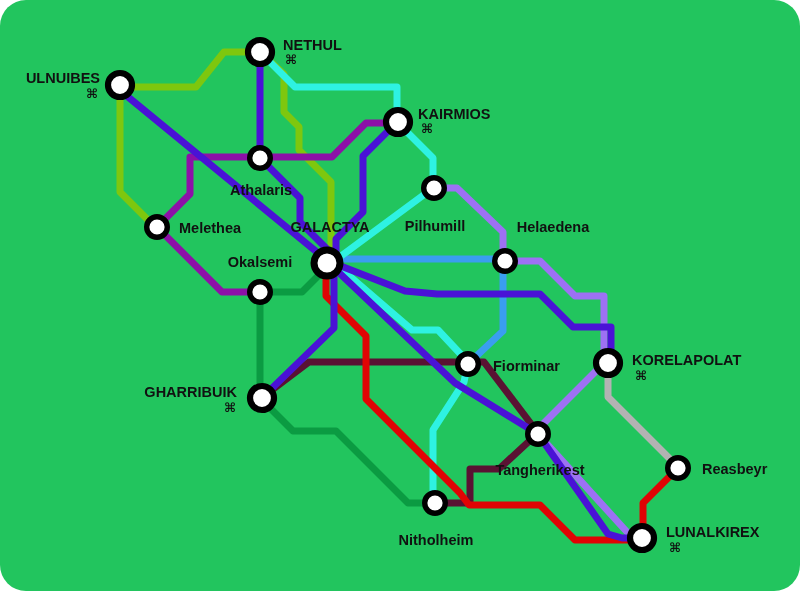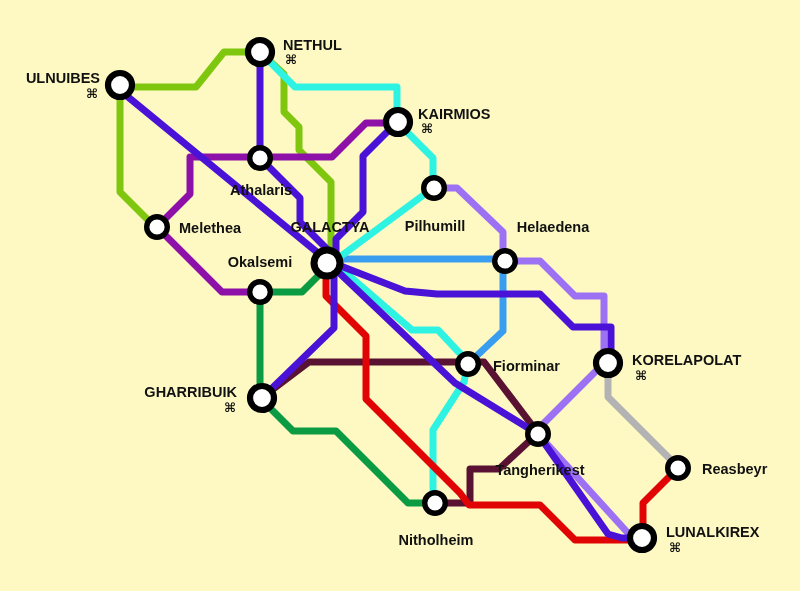--- a/index.html
+++ b/index.html
@@ -1,16 +1,16 @@
 <!DOCTYPE html>
 <html><head>
 <meta charset="utf-8">
 <style>
   html,body{margin:0;padding:0;background:#ffffff;}
-  .map-wrap{position:relative;width:800px;height:591px;background:#fef9c3;overflow:hidden;}
+  .map-wrap{position:relative;width:800px;height:591px;background:#22c55e;overflow:hidden;border-radius:26px;}
   svg{display:block;}
   .station-label{
     font-family:"Liberation Sans", sans-serif;
     font-weight:700;
     font-size:14.5px;
     fill:#111111;
   }
   .interchange-symbol{
     font-family:"DejaVu Sans", sans-serif;
     font-weight:700;

